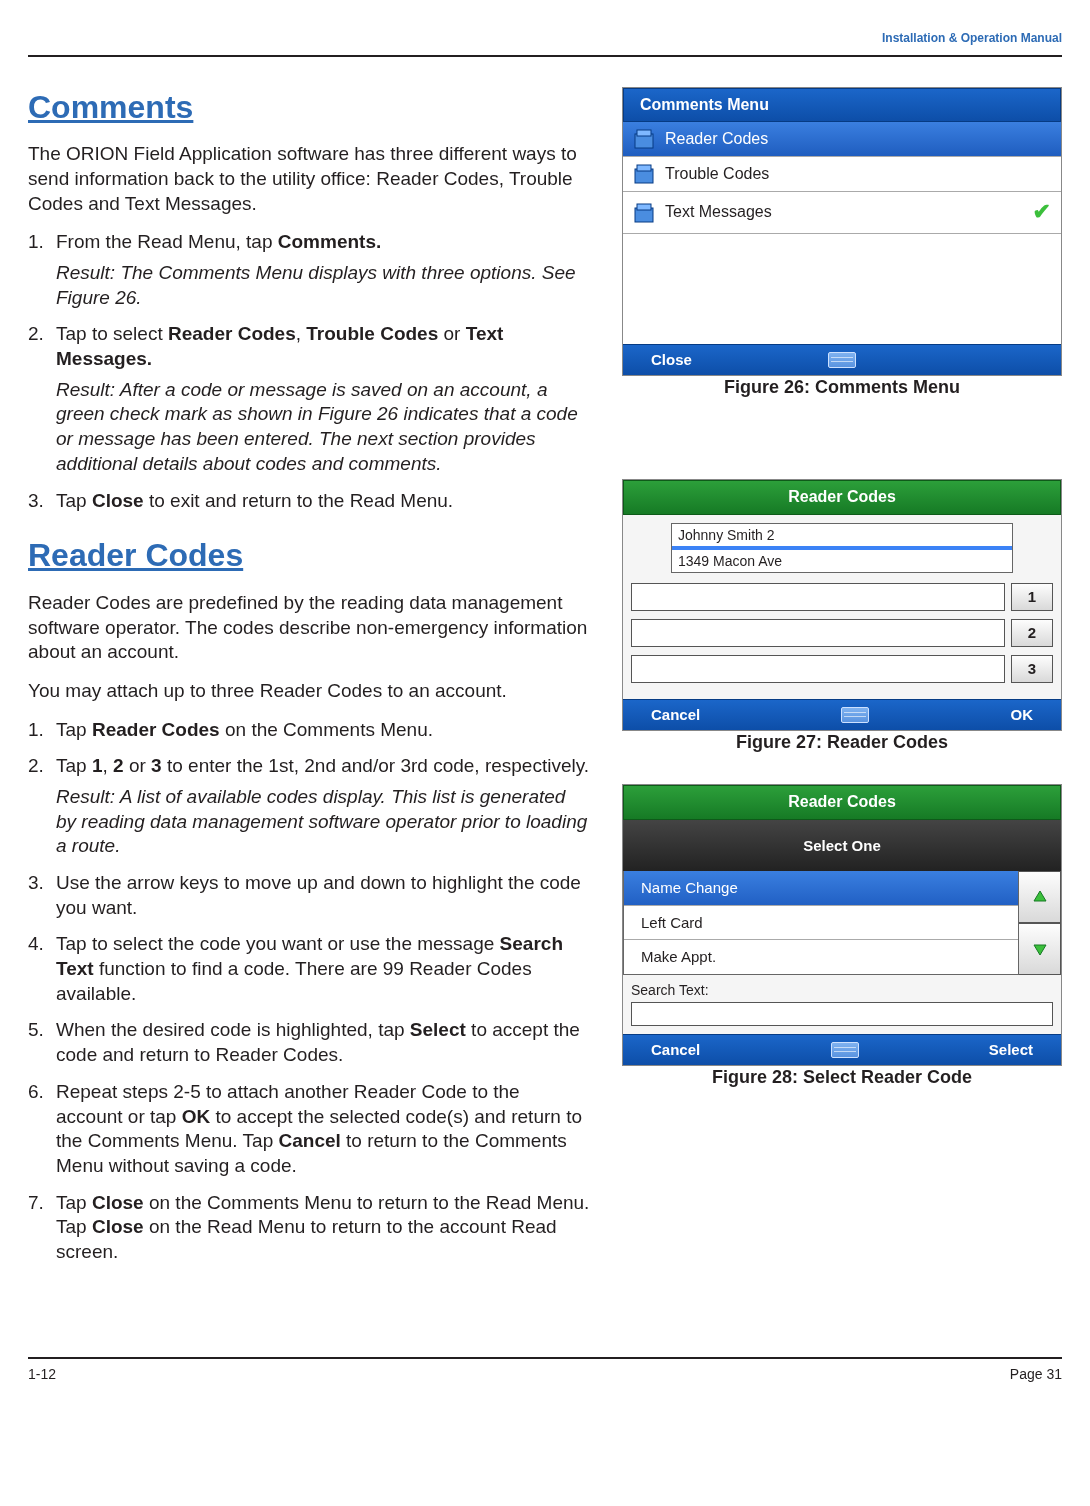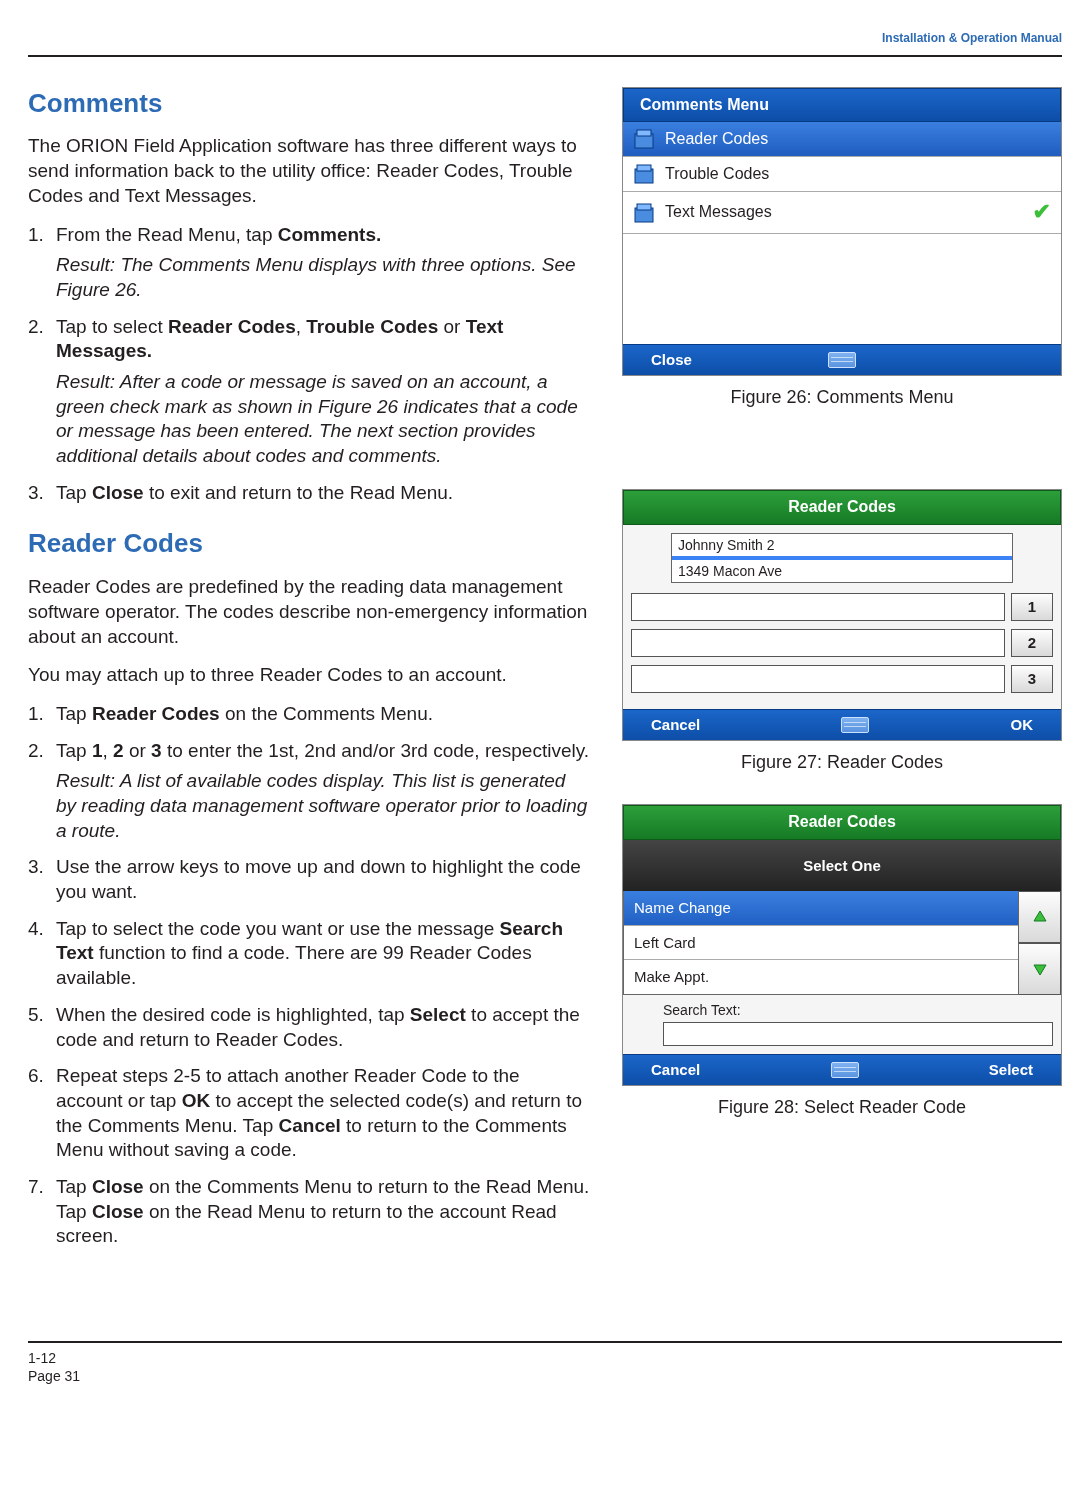--- a/index.html
+++ b/index.html
@@ -27,22 +27,23 @@
   .content {
     display: flex;
     gap: 32px;
     padding-top: 30px;
   }
   .left-col { flex: 1 1 0; }
   .right-col { flex: 0 0 440px; }
   h2.section-heading {
     color: #2d6bb5;
     font-weight: 700;
-    font-size: 26px;
+    font-size: 32px;
     margin-bottom: 14px;
+    text-decoration: underline;
   }
   .intro-para {
     margin-bottom: 14px;
   }
   ol.steps {
     list-style: none;
     padding-left: 28px;
   }
   ol.steps > li {
     margin-bottom: 12px;
@@ -59,23 +60,22 @@
     margin-top: 6px;
   }
   .bold { font-weight: 700; }
 
   
   .figure {
     margin-bottom: 30px;
   }
   .fig-caption {
     text-align: center;
-    font-weight: 400;
+    font-weight: 700;
     font-size: 18px;
-    margin-top: 10px;
   }
   .device-shot {
     border: 1px solid #888;
     background: #fff;
     width: 100%;
     overflow: hidden;
   }
 
   
   .cm-titlebar {
@@ -193,21 +193,21 @@
   .so-list-wrap {
     display:flex;
   }
   .so-list {
     flex:1;
     border:1px solid #666;
     border-top:none;
     background:#fff;
   }
   .so-list .so-item {
-    padding:7px 10px;
+    padding:7px 17px;
     border-bottom:1px solid #aaa;
     font-size:15px;
   }
   .so-list .so-item:last-child { border-bottom:none; }
   .so-list .so-item.sel {
     background: linear-gradient(#3a7fe0,#2160c4);
     color:#fff;
   }
   .so-arrows {
     width:42px;
@@ -217,37 +217,35 @@
     flex:1;
     border:1px solid #555;
     border-left:none;
     background:linear-gradient(#fdfdfd,#d9d9d9);
     display:flex; align-items:center; justify-content:center;
   }
   .so-search {
     padding:6px 8px 8px 8px;
     background:#f5f5f5;
     font-size:14px;
-    margin-left:32px;
   }
   .so-search .sfield {
     display:block; width:100%;
     height:24px;
     border:1px solid #555; background:#fff;
     margin-top:3px;
   }
 
   .footer {
     border-top: 2px solid #231f20;
     display: flex;
     justify-content: space-between;
     padding: 6px 0 18px 0;
     margin-top: 80px;
     font-size: 14px;
-    flex-direction: column;
   }
 </style>
 </head>
 <body>
 
 <div class="page">
   <div class="header">
     <span class="header-title">Installation &amp; Operation Manual</span>
   </div>
 

